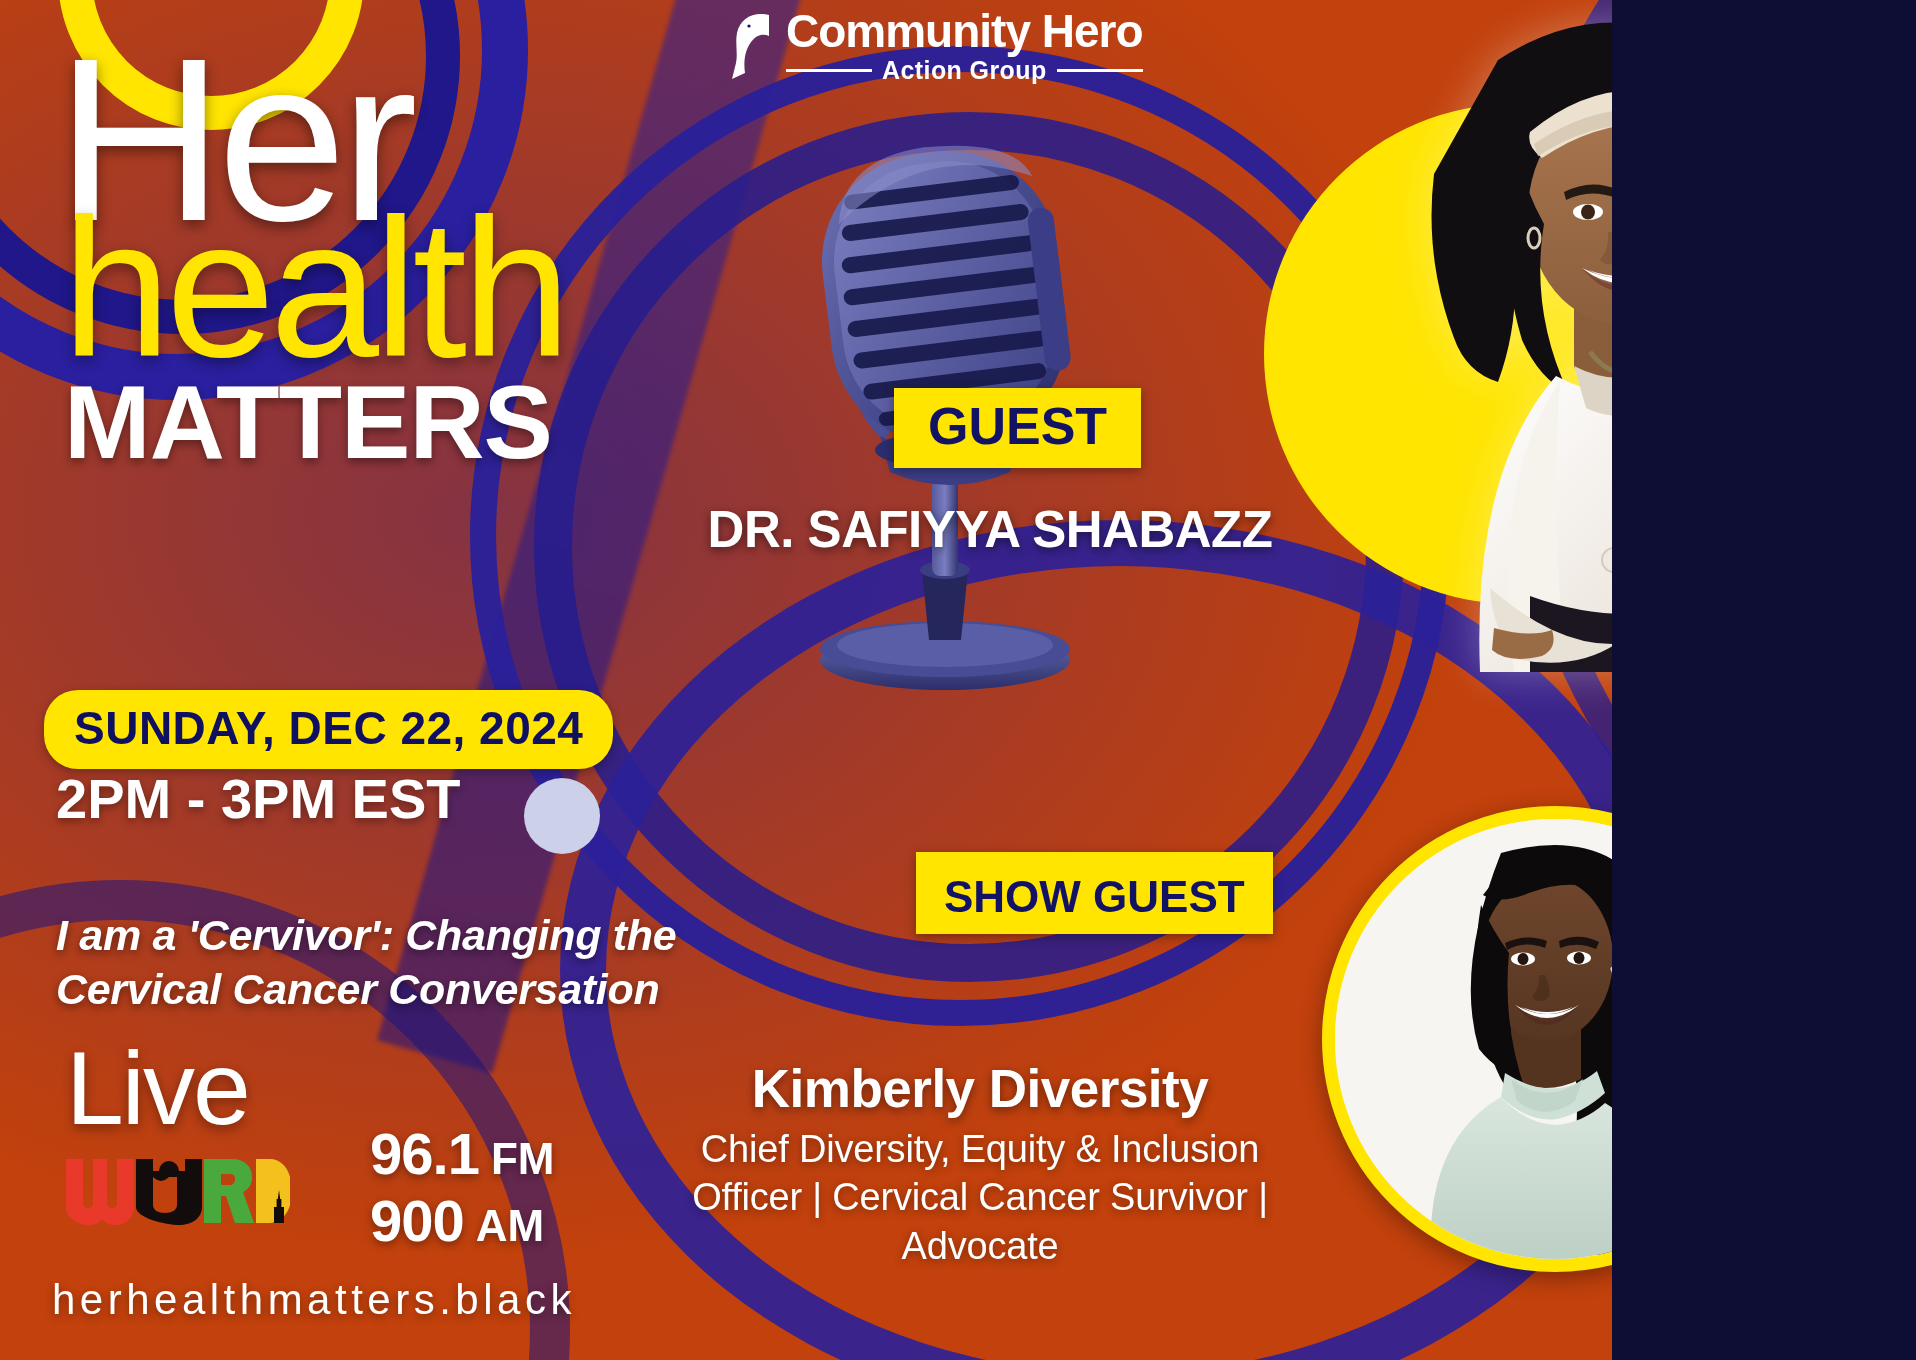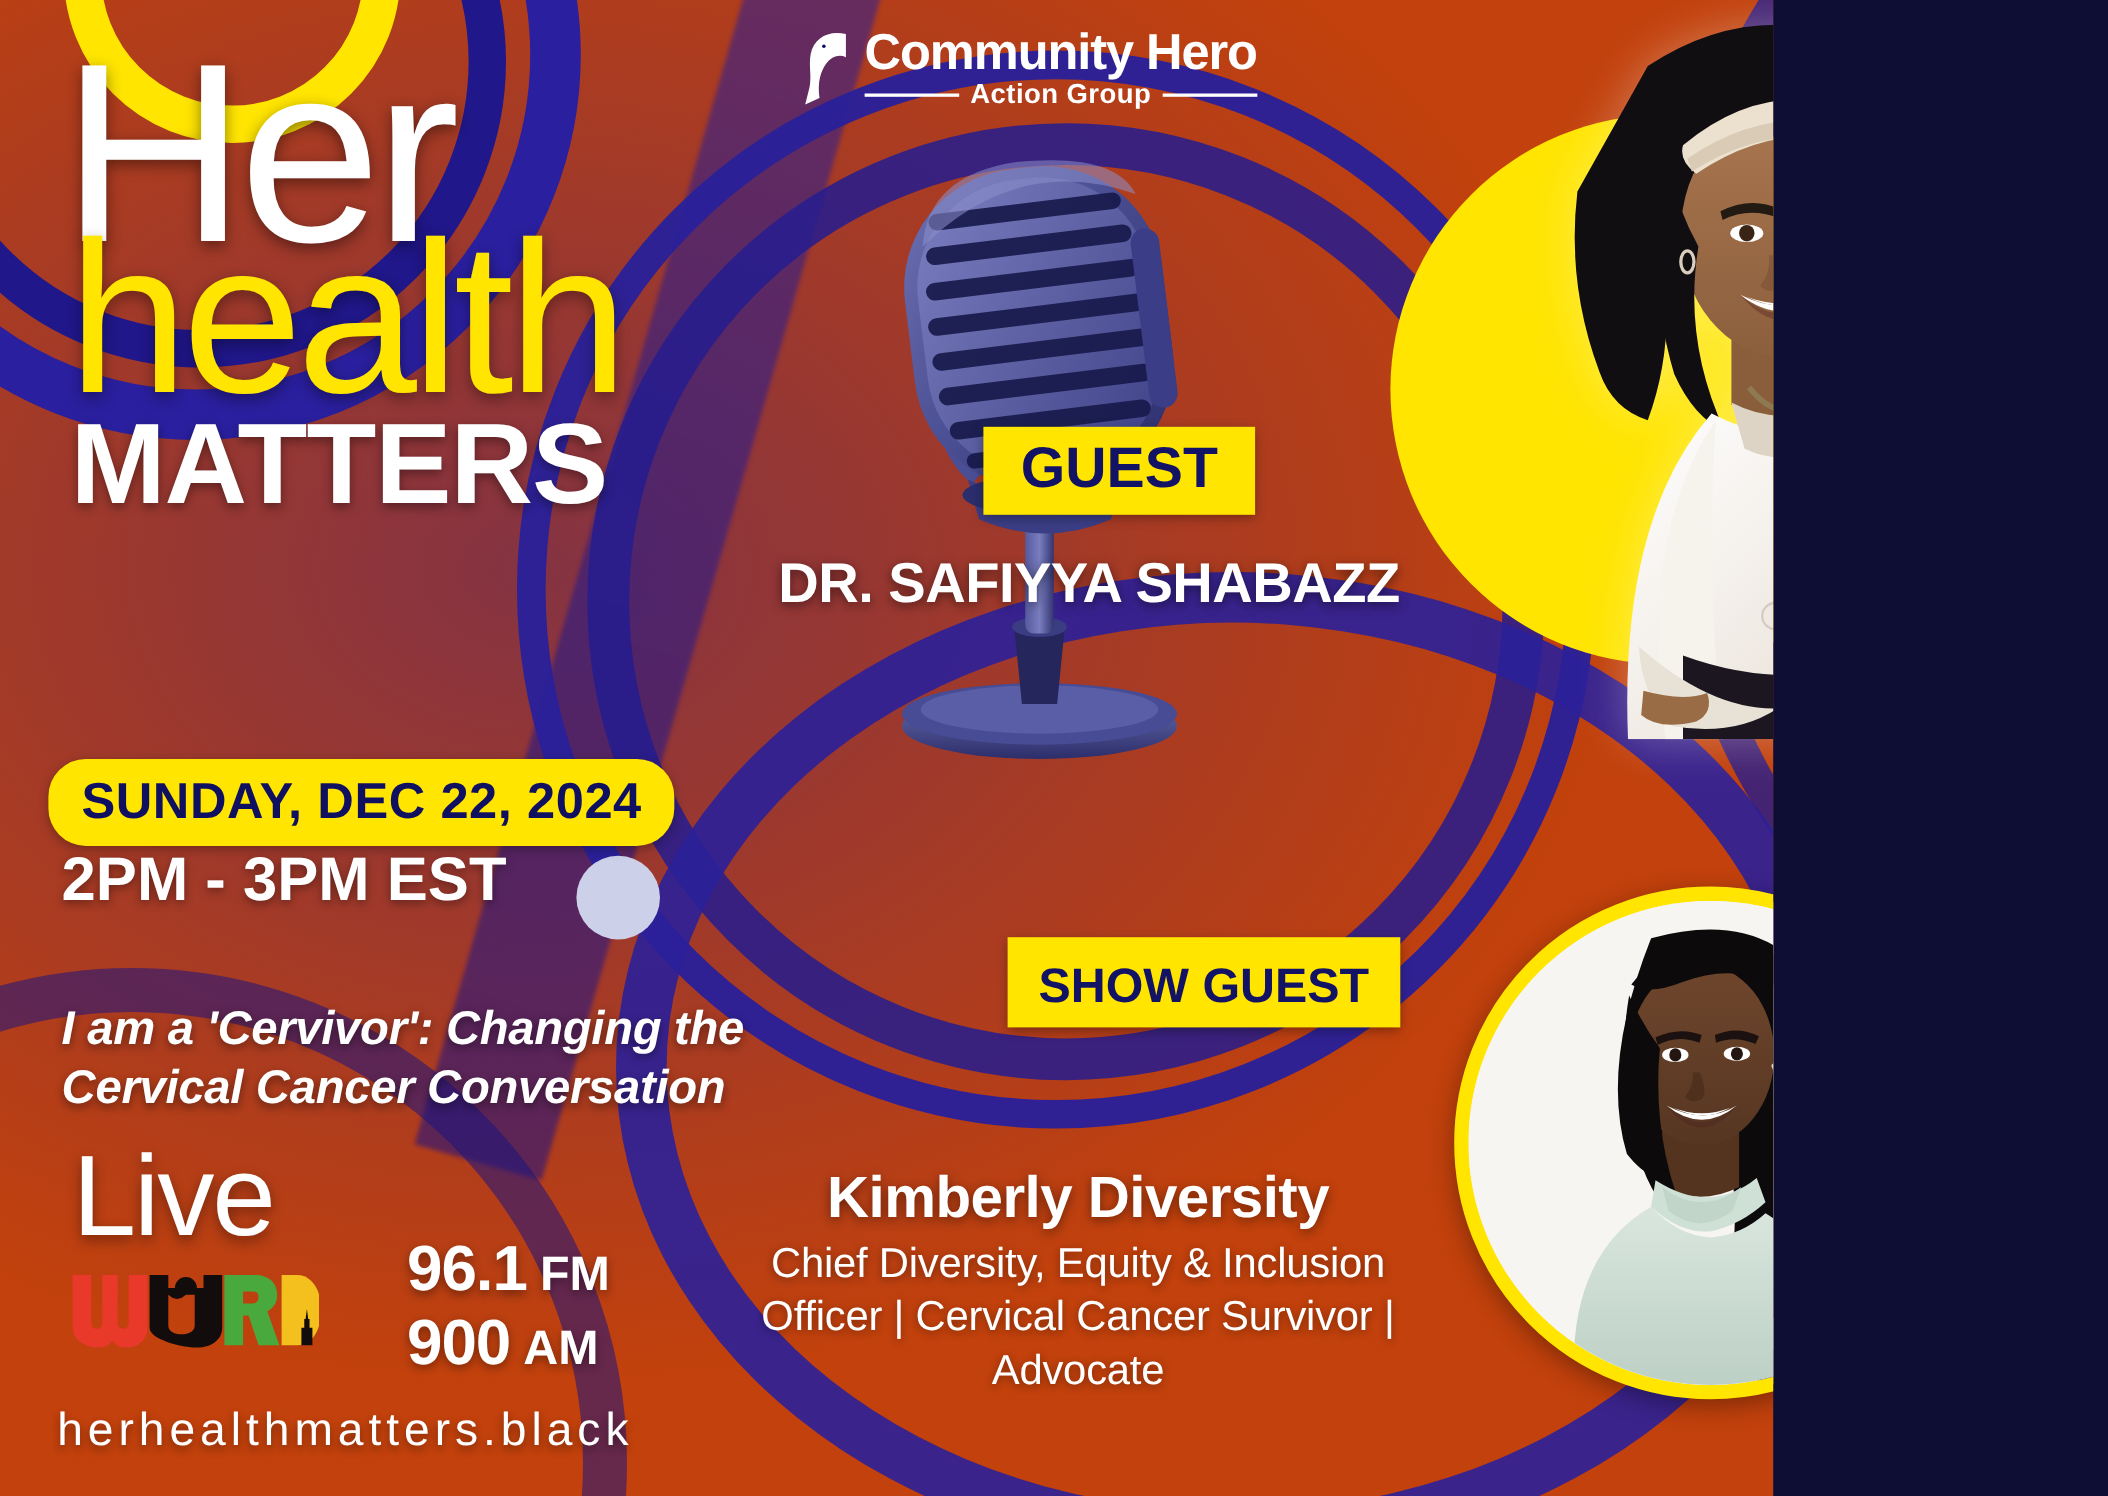--- a/index.html
+++ b/index.html
@@ -185,21 +185,21 @@
 
   .website {
     position:absolute; left:52px; top:1276px;
     font-size:42px; font-weight:400; color:#ffffff;
     letter-spacing:4.5px;
     text-shadow:0 3px 8px rgba(0,0,0,.4);
   }
 
   
   .brand-logo {
-    position:absolute; left:728px; top:16px;
+    position:absolute; left:728px; top:0;
     width:500px; height:92px;
     display:flex; align-items:center; gap:6px;
   }
   .brand-mark { width:52px; height:74px; flex:0 0 auto; }
   .brand-mark svg { display:block; width:100%; height:100%; }
   .brand-text { position:relative; }
   .brand-main {
     font-size:46px; font-weight:700; color:#ffffff;
     letter-spacing:-1px; line-height:1;
   }

